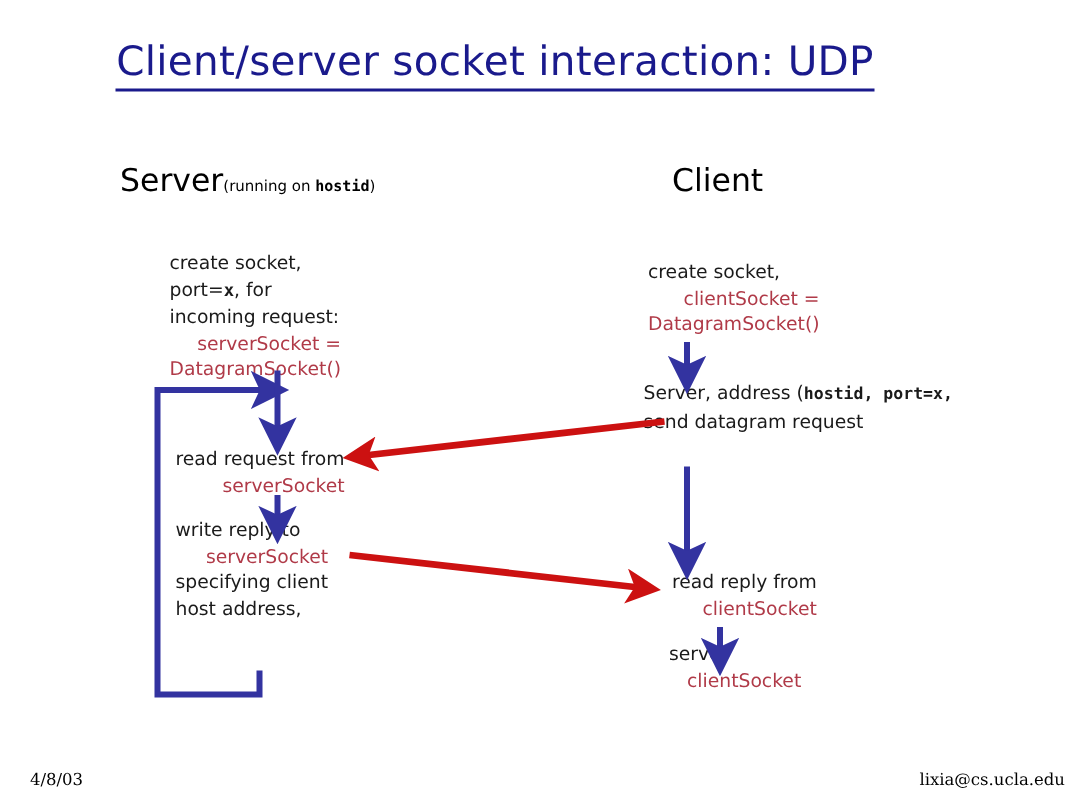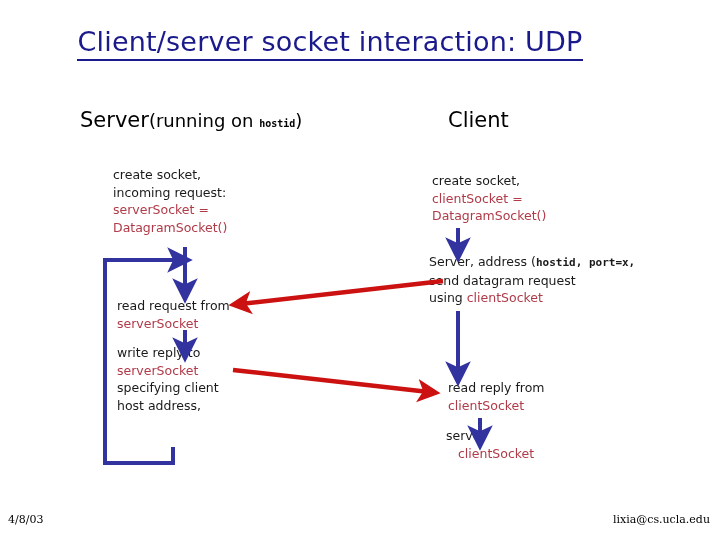--- a/index.html
+++ b/index.html
@@ -39,41 +39,42 @@
     position: absolute;
     color: #000000;
     font-family: "DejaVu Sans", sans-serif;
     white-space: nowrap;
   }
   .col-head .big {
     font-size: 21px;
     margin-left: 28px;
   }
   .col-head .small {
-    font-size: 18px;
+    font-size: 10px;
   }
   .col-head .mono {
     font-family: "DejaVu Sans Mono", monospace;
     font-size: 10px;
     font-weight: bold;
   }
   #server-head { left: 52px; top: 108px; }
   #client-head { left: 420px; top: 108px; }
 
   
   .step {
     position: absolute;
     font-family: "DejaVu Sans", sans-serif;
     font-size: 12.5px;
     line-height: 17.5px;
     color: #1a1a1a;
     white-space: nowrap;
   }
   .step .api {
     color: #b03a48;
+    text-align: right;
   }
   .step .mono-b {
     font-family: "DejaVu Sans Mono", monospace;
     font-weight: bold;
     font-size: 11.5px;
   }
   .step .mono-i {
     font-family: "DejaVu Sans Mono", monospace;
     font-weight: bold;
     font-size: 11px;
@@ -99,21 +100,21 @@
 
   
   .footer {
     position: absolute;
     top: 513px;
     font-family: "DejaVu Serif", serif;
     font-size: 11px;
     color: #000000;
     white-space: nowrap;
   }
-  #foot-date { left: 8px; }
+  #foot-date { left: 20px; }
   #foot-page { left: 0; width: 720px; text-align: center; top: 516px; font-size: 10px; }
   #foot-mail { right: 10px; }
 </style>
 </head>
 <body>
 
 <div id="slide">
 
   <div id="title">
     <span class="tx">Client/server socket interaction: UDP</span>
@@ -122,20 +123,21 @@
   <div class="col-head" id="server-head">
     <span class="big">Server</span><span class="small">(running on </span><span class="mono">hostid</span><span class="small">)</span>
   </div>
 
   <div class="col-head" id="client-head">
     <span class="big">Client</span>
   </div>
 
   <div class="step" id="s-create">
     <div>create socket,</div>
+    <div><span>port=</span><span class="mono-b">x</span><span>, for</span></div>
     <div>incoming request:</div>
     <div class="api">serverSocket =</div>
     <div class="api">DatagramSocket()</div>
   </div>
 
   <div class="step" id="s-read">
     <div>read request from</div>
     <div class="api">serverSocket</div>
   </div>
 
@@ -148,21 +150,20 @@
 
   <div class="step" id="c-create">
     <div>create socket,</div>
     <div class="api">clientSocket =</div>
     <div class="api">DatagramSocket()</div>
   </div>
 
   <div class="step" id="c-send">
     <div><span>Server, address (</span><span class="mono-i">hostid, port=x,</span></div>
     <div>send datagram request</div>
-    <div><span>using </span><span class="api">clientSocket</span></div>
   </div>
 
   <div class="step" id="c-read">
     <div>read reply from</div>
     <div class="api">clientSocket</div>
   </div>
 
   <div class="step" id="c-close">
     <div>server</div>
     <div class="api">clientSocket</div>

